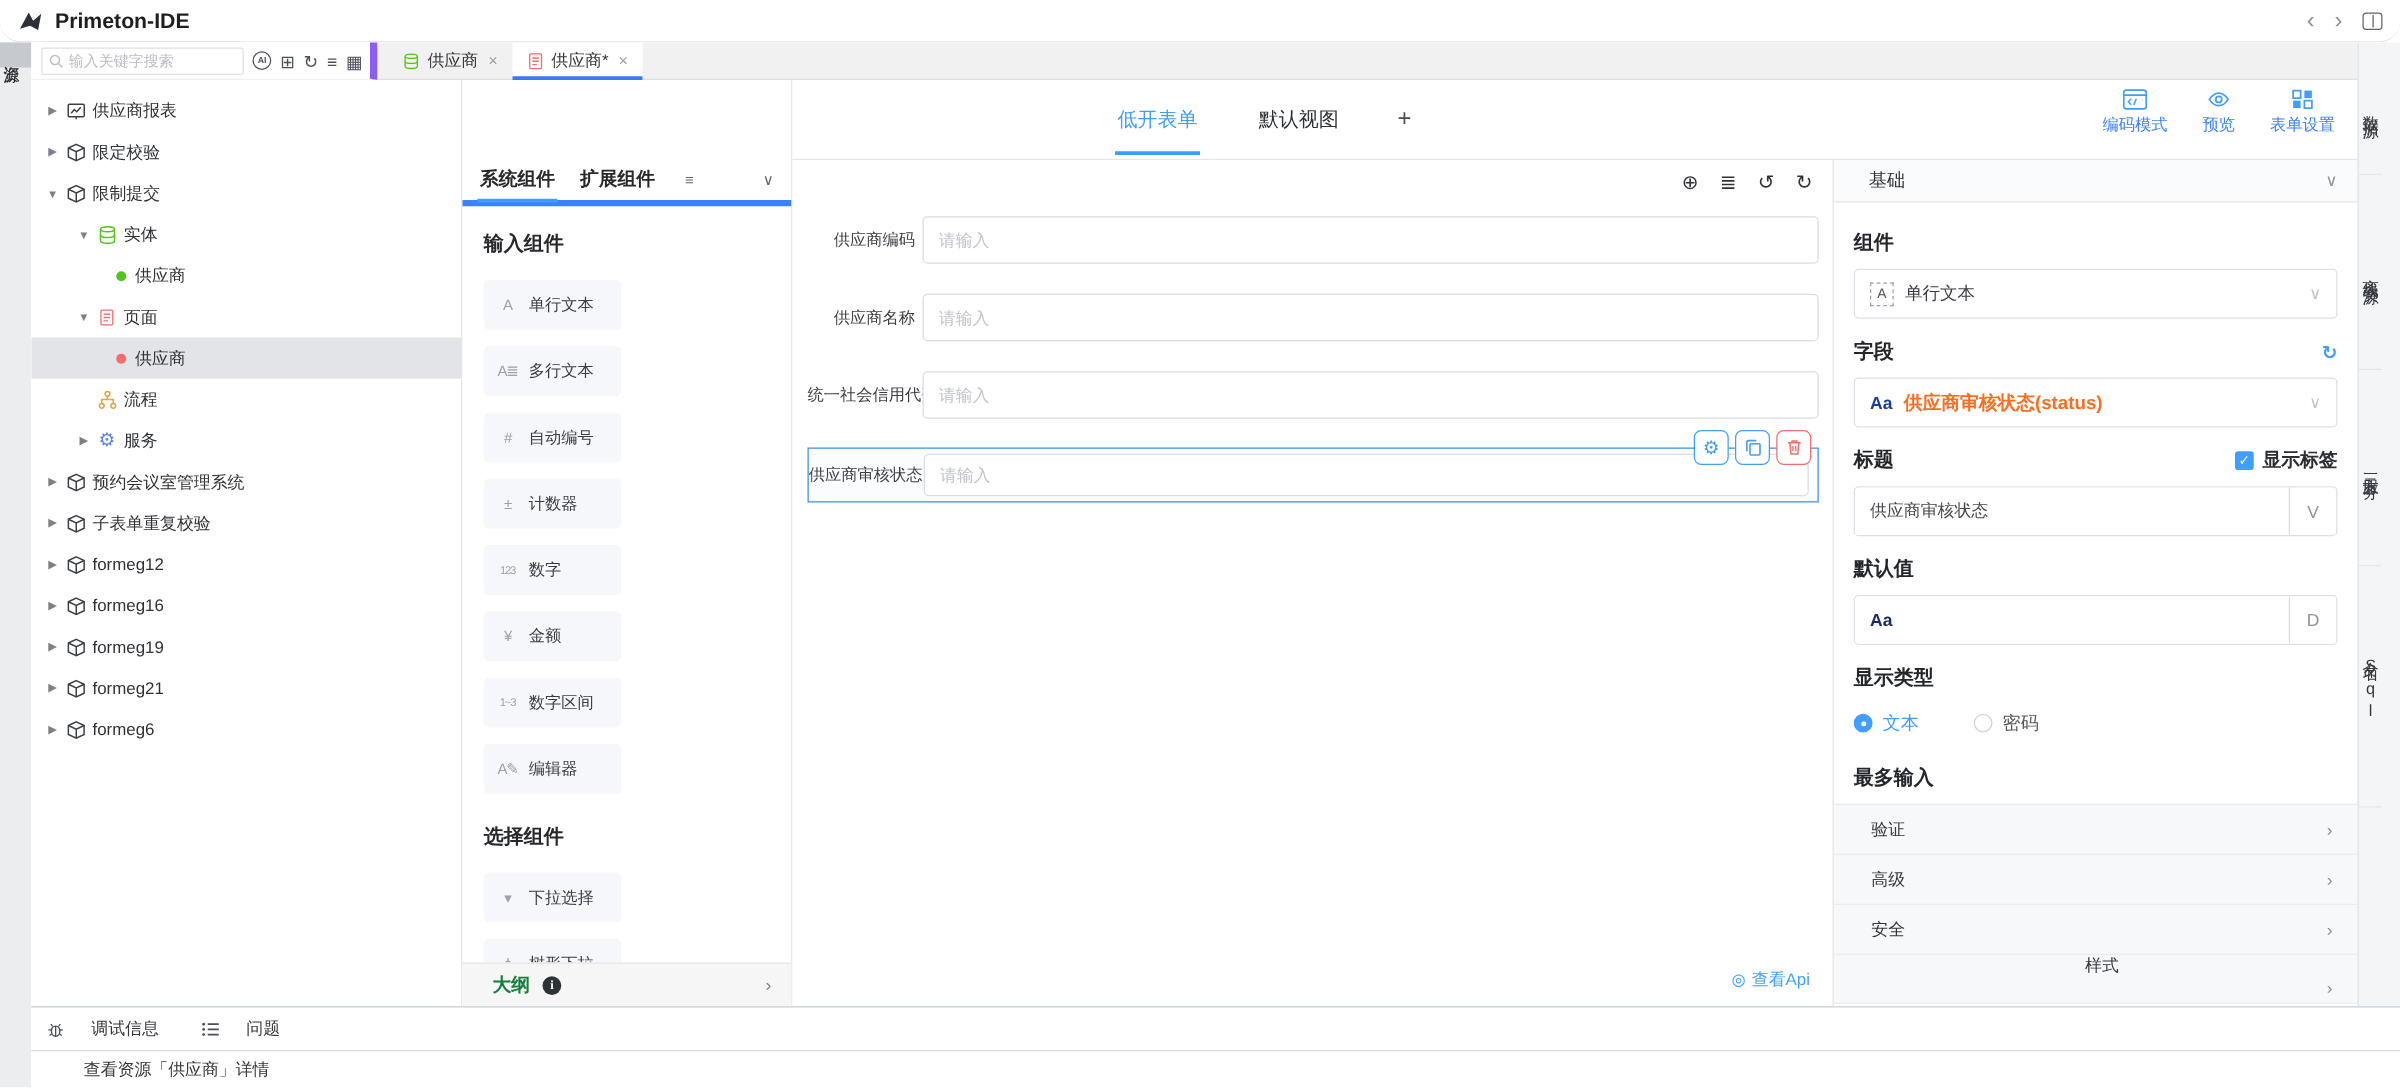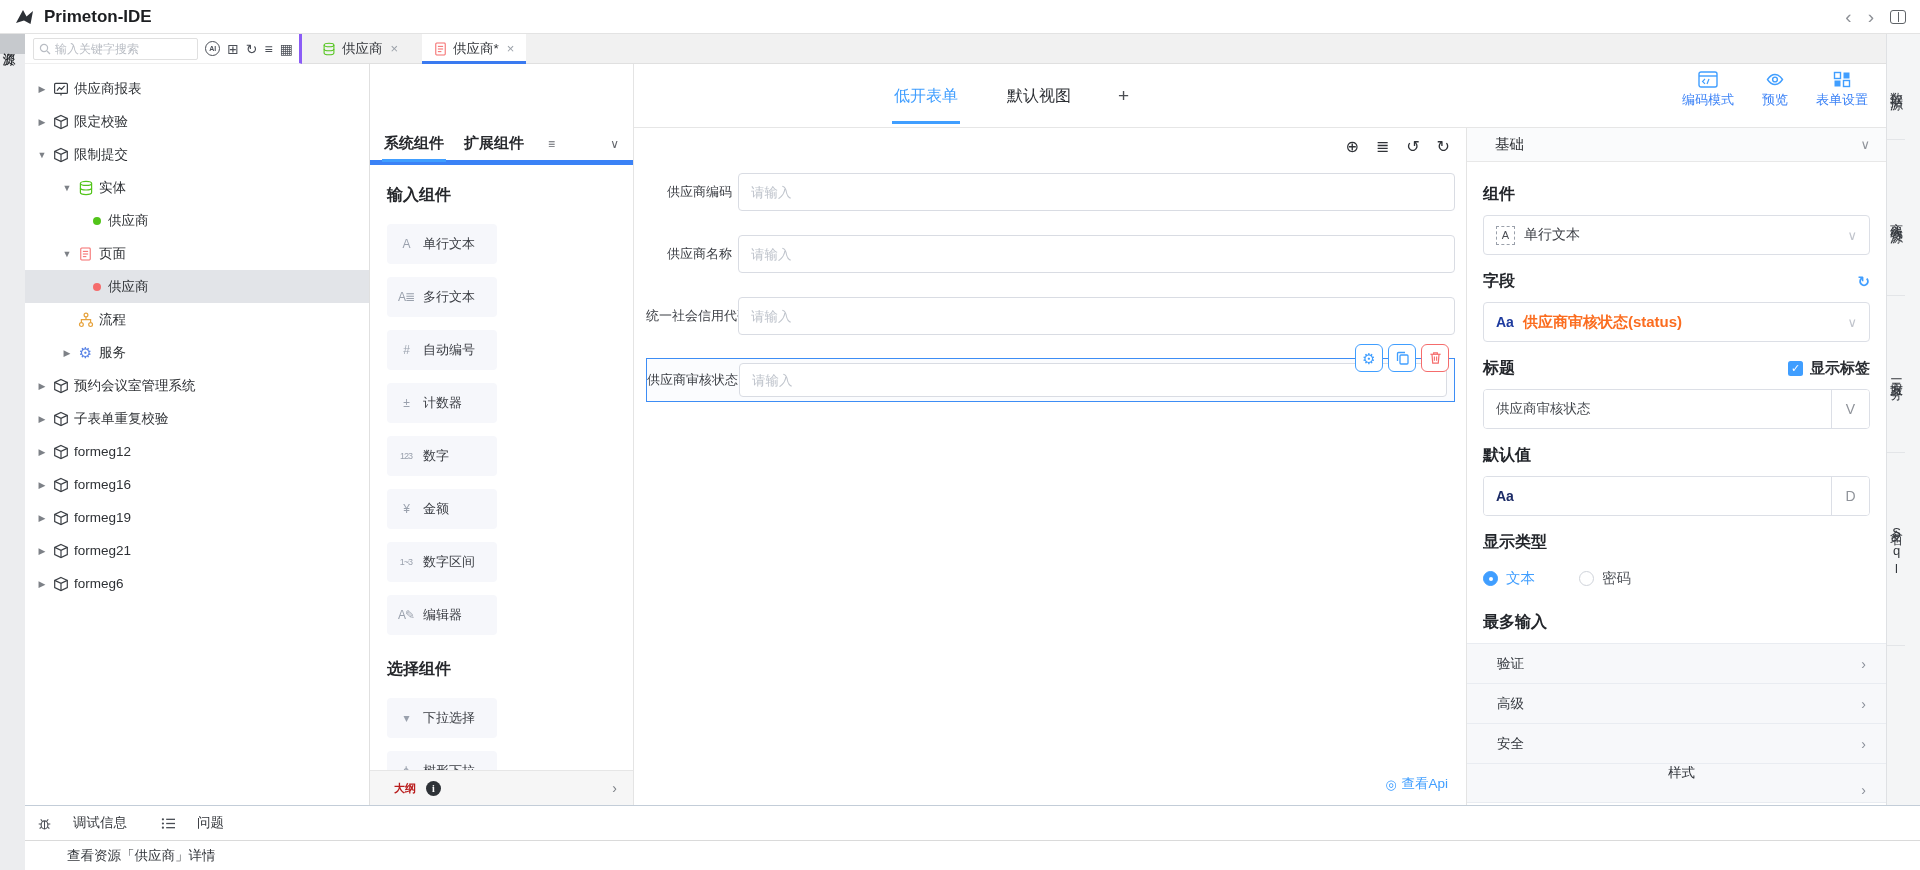--- a/index.html
+++ b/index.html
@@ -2,51 +2,51 @@
 <html><head>
 <meta charset="utf-8">
 <style>
   * { margin:0; padding:0; box-sizing:border-box; }
   html,body { width:1920px; height:870px; }
   body { font-family:"Liberation Sans","DejaVu Sans",sans-serif; background:#fff; color:#333; overflow:hidden; }
   .app { position:relative; width:1920px; height:870px; background:#fff; }
 
   
   .titlebar { position:absolute; left:0; top:0; width:1920px; height:34px; background:#fff;
-              border-bottom:1px solid #e3e3e3; display:flex; align-items:center; padding:0 14px; }
+              border-bottom:1px solid #e3e3e3; display:flex; align-items:center; padding:0 14px;border-radius:17px; }
   .titlebar .app-title { font-size:17px; font-weight:700; color:#1c1e21; margin-left:8px; }
   .titlebar .tb-right { margin-left:auto; display:flex; align-items:center; gap:16px; }
   .tb-nav { font-size:19px; color:#8d9096; line-height:1; cursor:default; }
   .tb-window { width:16px; height:14px; border:1.6px solid #5f6368; border-radius:3px; position:relative; }
   .tb-window::after { content:""; position:absolute; right:2px; top:1px; bottom:1px; width:4px; border-left:1.6px solid #5f6368; }
 
   
   .rail-left { position:absolute; left:0; top:34px; width:25px; height:836px; background:#ecedef; }
   .rail-left .rail-tab { width:25px; padding:8px 0 10px; background:#c6c9cd; color:#23262a; font-size:13px;
                          text-align:center; line-height:1.35; letter-spacing:1px; writing-mode:vertical-lr; text-orientation:upright;
                          display:flex; justify-content:center; }
 
   
   .search-row { position:absolute; left:25px; top:34px; width:277px; height:30px; background:#fff;
-                border-right:3px solid #8b5cf6; border-bottom:1px solid #efefef; display:flex; align-items:center; padding:0 6px 0 8px; }
+                border-right:6px solid #8b5cf6; border-bottom:1px solid #efefef; display:flex; align-items:center; padding:0 6px 0 8px; }
   .search-box { display:flex; align-items:center; gap:4px; flex:1; height:22px; border:1px solid #e0e0e0; border-radius:2px; padding:0 5px; background:#fff; }
   .search-box input { border:none; outline:none; width:100%; font-size:12px; color:#333; font-family:inherit; }
   .search-box input::placeholder { color:#b9bdc4; }
   .exp-icons { display:flex; align-items:center; gap:7px; margin-left:7px; }
   .exp-icons .xi { font-size:14px; color:#4c5058; line-height:1; }
   .xi-ai { width:15px; height:15px; border:1px solid #4c5058; border-radius:50%; font-size:7px; font-weight:700;
            display:flex; align-items:center; justify-content:center; color:#4c5058; }
   .xi-dark { color:#2c2f33; }
 
   
   .tabbar { position:absolute; left:302px; top:34px; width:1584px; height:30px; background:#f1f1f1;
             border-bottom:1px solid #e0e0e0; display:flex; align-items:stretch; padding-left:8px; }
   .doc-tab { display:flex; align-items:center; gap:6px; padding:0 12px; font-size:13.5px; color:#33363b; position:relative; }
   .doc-tab .close { color:#9aa0a8; font-size:13px; margin-left:2px; }
-  .doc-tab.active { background:#fff;margin-left:12px; }
+  .doc-tab.active { background:#fff; }
   .doc-tab.active::after { content:""; position:absolute; left:0; right:0; bottom:-1px; height:3px; background:#3a7af0; }
 
   
   .explorer { position:absolute; left:25px; top:64px; width:345px; height:741px; background:#fff;
               border-right:1px solid #e0e0e0; padding-top:8px; overflow:hidden; }
   .tree-row { height:33px; display:flex; align-items:center; font-size:13.5px; color:#2e3135; }
   .tree-row.selected { background:#e2e4e8; }
   .tree-row .arrow { width:10px; font-size:9px; color:#7d8187; text-align:center; flex:0 0 10px; }
   .tree-row .t-icon { width:17px; height:17px; margin:0 5px 0 5px; display:flex; align-items:center; justify-content:center; flex:0 0 17px; }
   .tree-row .dot { width:8px; height:8px; border-radius:50%; margin:0 7px 0 3px; flex:0 0 8px; }
@@ -72,21 +72,21 @@
   .pal-tabs .caret { margin-left:auto; font-size:12px; color:#63666c; }
   .pal-body { position:absolute; left:0; top:101px; right:0; bottom:35px; padding:16px 17px 0; overflow:hidden; }
   .pal-section-title { font-size:16px; font-weight:700; color:#26282c; margin:4px 0 18px; }
   .pal-grid { display:flex; flex-wrap:wrap; gap:13px 10px; margin-bottom:24px; }
   .pal-item { width:110px; height:40px; background:#f6f7fb; border-radius:4px; display:flex; align-items:center;
               padding-left:9px; gap:7px; }
   .pal-item .pi-glyph { width:20px; font-size:12px; color:#9aa1ad; text-align:center; flex:0 0 20px; letter-spacing:-1px; }
   .pal-item .pi-label { font-size:13px; color:#3a3d43; }
   .pal-footer { position:absolute; left:0; bottom:0; width:100%; height:35px; background:#f6f6f6; border-top:1px solid #e6e6e6;
                 display:flex; align-items:center; padding:0 16px 0 24px; }
-  .pal-footer .pf-label { font-size:11px; font-weight:700; color:#b91c1c; }
+  .pal-footer .pf-label { font-size:15px; font-weight:700; color:#15803d; }
   .pf-info { width:15px; height:15px; border-radius:50%; background:#2e3237; color:#fff; font-size:10px; font-weight:700;
              display:flex; align-items:center; justify-content:center; margin-left:10px; font-family:"Liberation Serif",serif; }
   .pf-chevron { margin-left:auto; color:#7c8086; font-size:14px; }
 
   
   .header-band { position:absolute; left:634px; top:64px; width:1252px; height:64px; background:#fff;
                  border-bottom:1px solid #e6e6e6; }
   .view-tabs { position:absolute; left:258px; top:0; height:63px; display:flex; align-items:center; gap:45px; }
   .view-tab { font-size:16px; color:#2d3035; padding:19px 2px 17px; }
   .view-tab.active { color:#409eff; border-bottom:3px solid #409eff; padding-bottom:14px; }

